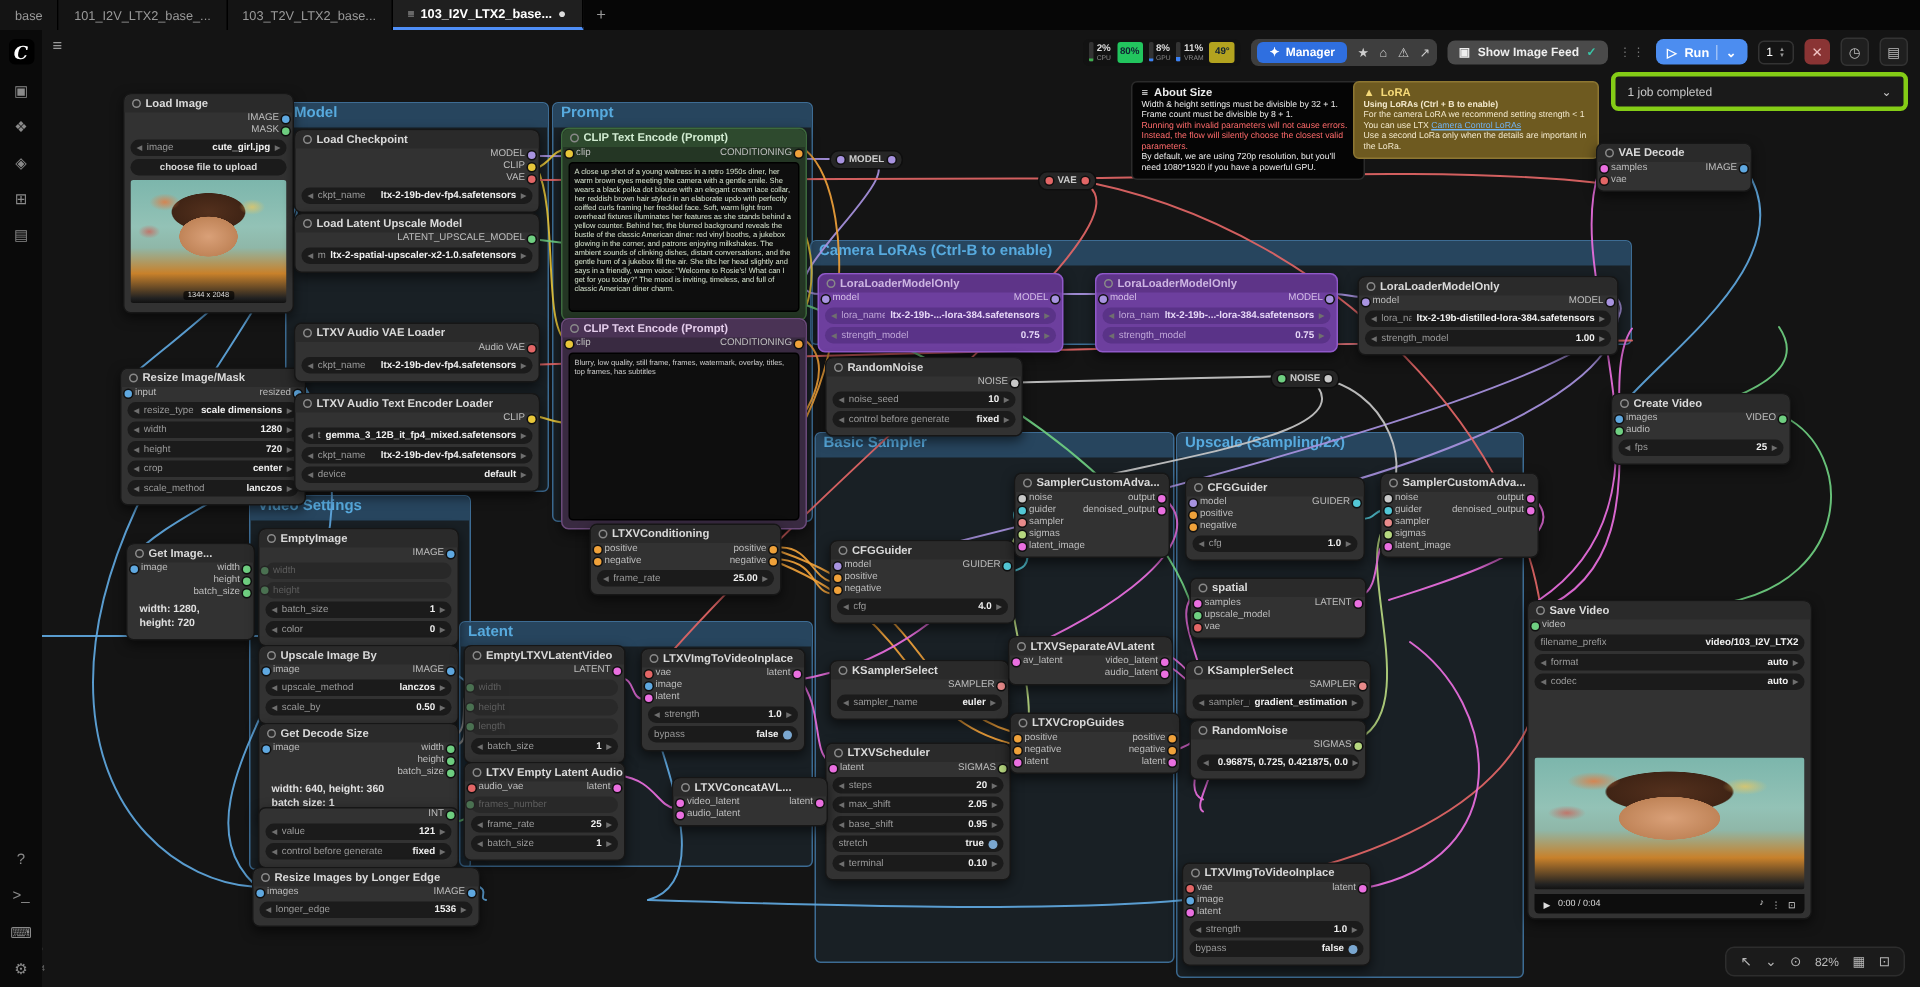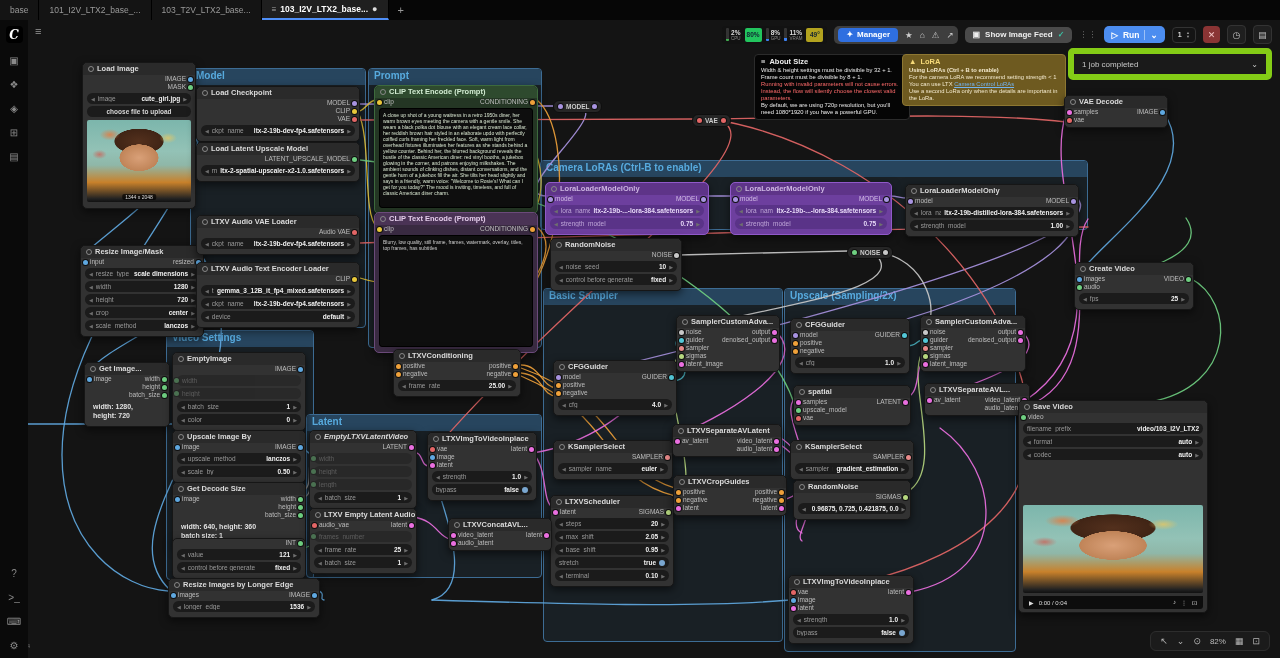--- a/index.html
+++ b/index.html
@@ -30,21 +30,21 @@
   .feed{background:#4a4a4a;border-radius:5px;padding:3.5px 8px;font-size:8px;font-weight:bold;color:#eee;display:flex;gap:5px;align-items:center;cursor:pointer;}
   .feed .g{color:#39c6a8;}
   .dots{color:#777;font-size:8px;letter-spacing:1px;}
   .run{background:#4c8df0;display:flex;align-items:center;border-radius:5px;color:#fff;font-size:8.5px;font-weight:bold;padding:3.5px 7px;gap:5px;cursor:pointer;}
   .run .sep{width:1px;background:rgba(255,255,255,.45);height:10px;}
   .count{background:#141414;border:1px solid #333;color:#fff;font-size:8px;padding:2.5px 5px;border-radius:4px;display:flex;gap:4px;align-items:center;}
   .count .spin{display:flex;flex-direction:column;font-size:4px;color:#999;line-height:4px;}
   .sq{width:17px;height:17px;border-radius:4px;display:flex;align-items:center;justify-content:center;font-size:9px;cursor:pointer;}
   .sq.red{background:#8a3434;color:#f2c4c4;}
   .sq.dark{background:#1f1f1f;color:#bbb;border:1px solid #333;}
-  #jobbar{position:absolute;top:48px;right:8px;width:176px;height:20px;background:#1a1a1a;border:6px solid #84cc16;border-radius:5px;color:#c8c8c8;font-size:8px;display:flex;align-items:center;justify-content:space-between;padding:0 8px;z-index:38;cursor:pointer;}
+  #jobbar{position:absolute;top:48px;right:8px;width:176px;height:20px;background:#1a1a1a;border:3px solid #84cc16;border-radius:5px;color:#c8c8c8;font-size:8px;display:flex;align-items:center;justify-content:space-between;padding:0 8px;z-index:38;cursor:pointer;}
   #zoombar{position:absolute;bottom:7px;right:10px;background:#1b1b1b;border:1px solid #2d2d2d;border-radius:6px;display:flex;align-items:center;gap:9px;padding:4px 9px;z-index:40;color:#bbb;font-size:8px;}
   #zoombar .zi{cursor:pointer;font-size:9px;color:#b5b5b5;}
   #cornerstats{position:absolute;left:4px;bottom:8px;z-index:6;color:#6a6a6a;font-size:5.5px;line-height:6.6px;white-space:pre-line;}
   
   #canvas{position:absolute;inset:0;}
   #wires{position:absolute;inset:0;z-index:2;pointer-events:none;}
   .group{position:absolute;border:1px solid #3d6c94;background:rgba(58,98,132,.16);border-radius:4px;z-index:1;}
   .group-title{position:absolute;top:0;left:0;right:0;height:14px;background:#27455e;color:#57aade;font-size:10px;font-weight:bold;padding:1px 5px;border-radius:3px 3px 0 0;white-space:nowrap;overflow:hidden;cursor:move;}
   .node{position:absolute;background:#323232;border:1px solid #161616;border-radius:5px;box-shadow:0 3px 8px rgba(0,0,0,.55);z-index:3;color:#c5c5c5;padding-bottom:3px;cursor:move;}
   .nt{height:12px;line-height:12px;padding:0 5px;background:#2a2a2a;border-radius:5px 5px 0 0;color:#dadada;font-size:7.5px;font-weight:bold;white-space:nowrap;overflow:hidden;display:flex;align-items:center;gap:3px;}
@@ -945,42 +945,20 @@
             <div style="display: inline;">sigmas</div>
           </div>
         </div>
         <div class="srow">
           <div class="sl">
             <div class="dot" style="background: rgb(234, 111, 224);"></div>
             <div style="display: inline;">latent_image</div>
           </div>
         </div>
       </div>
-      <div class="node" style="left: 924px; top: 383px; width: 104px;">
-        <div class="nt">
-          <div class="cdot"></div>
-          <div style="display: inline;">LTXVSeparateAVL...</div>
-        </div>
-        <div class="srow">
-          <div class="sl">
-            <div class="dot" style="background: rgb(234, 111, 224);"></div>
-            <div style="display: inline;">av_latent</div>
-          </div>
-          <div class="sl out">
-            <div style="display: inline;">video_latent</div>
-            <div class="dot" style="background: rgb(234, 111, 224);"></div>
-          </div>
-        </div>
-        <div class="srow">
-          <div class="sl out">
-            <div style="display: inline;">audio_latent</div>
-            <div class="dot" style="background: rgb(234, 111, 224);"></div>
-          </div>
-        </div>
-      </div>
       <div class="node" style="left: 172px; top: 352px; width: 132px;">
         <div class="nt">
           <div class="cdot"></div>
           <div style="display: inline;">EmptyImage</div>
         </div>
         <div class="srow">
           <div class="sl out">
             <div style="display: inline;">IMAGE</div>
             <div class="dot" style="background: rgb(95, 168, 224);"></div>
           </div>
@@ -1080,21 +1058,21 @@
         <div class="wg">
           <div class="ar">◀</div>
           <div class="nm">control before generate</div>
           <div class="vl">fixed</div>
           <div class="ar">▶</div>
         </div>
       </div>
       <div class="node" style="left: 309px; top: 430px; width: 106px;">
         <div class="nt">
           <div class="cdot"></div>
-          <div style="display: inline; font-style: italic;">EmptyLTXVLatentVideo</div>
+          <div style="display: inline;">EmptyLTXVLatentVideo</div>
         </div>
         <div class="srow">
           <div class="sl out">
             <div style="display: inline;">LATENT</div>
             <div class="dot" style="background: rgb(234, 111, 224);"></div>
           </div>
         </div>
         <div class="wg dim">
           <div class="tdot"></div>
           <div class="nm">width</div>

